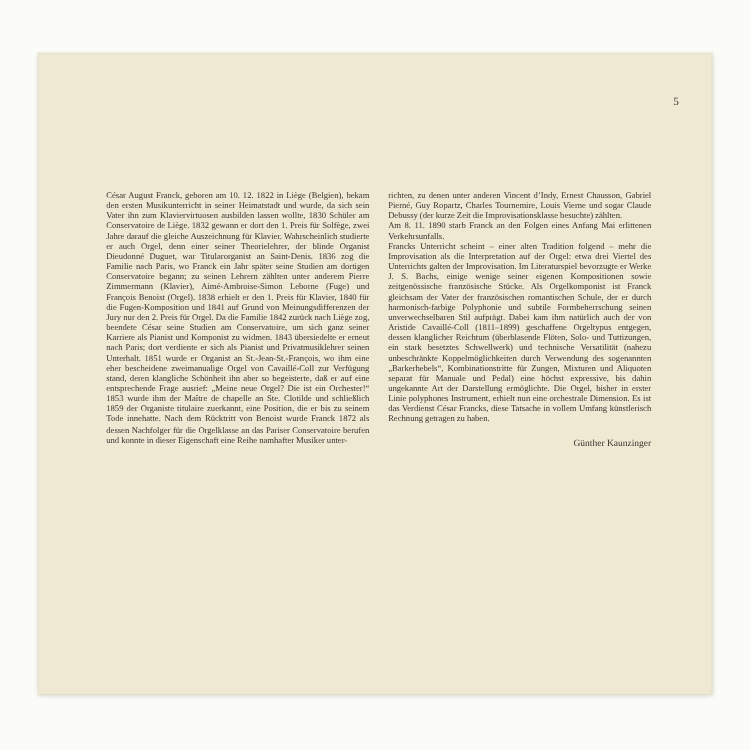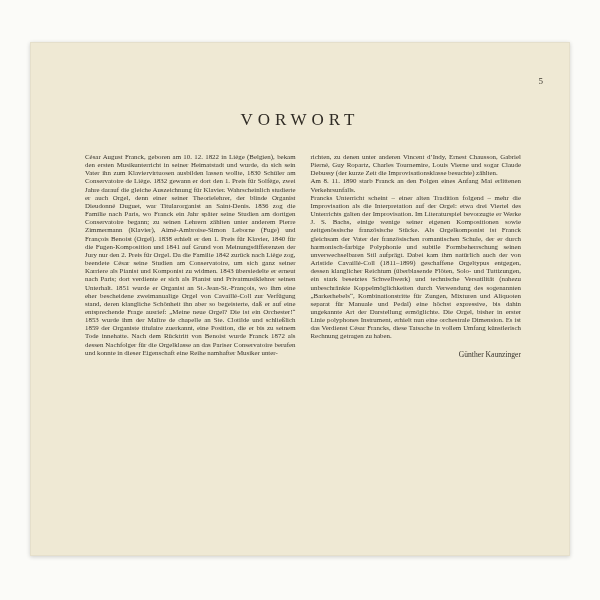--- a/index.html
+++ b/index.html
@@ -72,21 +72,20 @@
     font-size: 7.6px;
     color: #36322b;
   }
 </style>
 </head>
 <body>
 
 <div class="canvas">
   <div class="page">
     <div class="page-number">5</div>
-    <h1 class="page-title">VORWORT</h1>
     <div class="columns">
       <div class="col" id="col-left">
           <p class="body-text">César August Franck, geboren am 10. 12. 1822 in Liège (Belgien), bekam den ersten Musikunterricht in seiner Heimatstadt und wurde, da sich sein Vater ihn zum Klaviervirtuosen ausbilden lassen wollte, 1830 Schüler am Conservatoire de Liège. 1832 gewann er dort den 1. Preis für Solfège, zwei Jahre darauf die gleiche Auszeichnung für Klavier. Wahrscheinlich studierte er auch Orgel, denn einer seiner Theorielehrer, der blinde Organist Dieudonné Duguet, war Titularorganist an Saint-Denis. 1836 zog die Familie nach Paris, wo Franck ein Jahr später seine Studien am dortigen Conservatoire begann; zu seinen Lehrern zählten unter anderem Pierre Zimmermann (Klavier), Aimé-Ambroise-Simon Leborne (Fuge) und François Benoist (Orgel). 1838 erhielt er den 1. Preis für Klavier, 1840 für die Fugen-Komposition und 1841 auf Grund von Meinungsdifferenzen der Jury nur den 2. Preis für Orgel. Da die Familie 1842 zurück nach Liège zog, beendete César seine Studien am Conservatoire, um sich ganz seiner Karriere als Pianist und Komponist zu widmen. 1843 übersiedelte er erneut nach Paris; dort verdiente er sich als Pianist und Privatmusiklehrer seinen Unterhalt. 1851 wurde er Organist an St.-Jean-St.-François, wo ihm eine eher bescheidene zweimanualige Orgel von Cavaillé-Coll zur Verfügung stand, deren klangliche Schönheit ihn aber so begeisterte, daß er auf eine entsprechende Frage ausrief: „Meine neue Orgel? Die ist ein Orchester!“ 1853 wurde ihm der Maître de chapelle an Ste. Clotilde und schließlich 1859 der Organiste titulaire zuerkannt, eine Position, die er bis zu seinem Tode innehatte. Nach dem Rücktritt von Benoist wurde Franck 1872 als dessen Nachfolger für die Orgelklasse an das Pariser Conservatoire berufen und konnte in dieser Eigenschaft eine Reihe namhafter Musiker unter-</p>
         </div>
       <div class="col" id="col-right">
 
       <p class="body-text">richten, zu denen unter anderen Vincent d’Indy, Ernest Chausson, Gabriel Pierné, Guy Ropartz, Charles Tournemire, Louis Vierne und sogar Claude Debussy (der kurze Zeit die Improvisationsklasse besuchte) zählten.</p>
           <p class="body-text">Am 8. 11. 1890 starb Franck an den Folgen eines Anfang Mai erlittenen Verkehrsunfalls.</p>
           <p class="body-text">Francks Unterricht scheint – einer alten Tradition folgend – mehr die Improvisation als die Interpretation auf der Orgel: etwa drei Viertel des Unterrichts galten der Improvisation. Im Literaturspiel bevorzugte er Werke J. S. Bachs, einige wenige seiner eigenen Kompositionen sowie zeitgenössische französische Stücke. Als Orgelkomponist ist Franck gleichsam der Vater der französischen romantischen Schule, der er durch harmonisch-farbige Polyphonie und subtile Formbeherrschung seinen unverwechselbaren Stil aufprägt. Dabei kam ihm natürlich auch der von Aristide Cavaillé-Coll (1811–1899) geschaffene Orgeltypus entgegen, dessen klanglicher Reichtum (überblasende Flöten, Solo- und Tuttizungen, ein stark besetztes Schwellwerk) und technische Versatilität (nahezu unbeschränkte Koppelmöglichkeiten durch Verwendung des sogenannten „Barkerhebels“, Kombinationstritte für Zungen, Mixturen und Aliquoten separat für Manuale und Pedal) eine höchst expressive, bis dahin ungekannte Art der Darstellung ermöglichte. Die Orgel, bisher in erster Linie polyphones Instrument, erhielt nun eine orchestrale Dimension. Es ist das Verdienst César Francks, diese Tatsache in vollem Umfang künstlerisch Rechnung getragen zu haben.</p>
           <div class="signature">Günther Kaunzinger</div>

